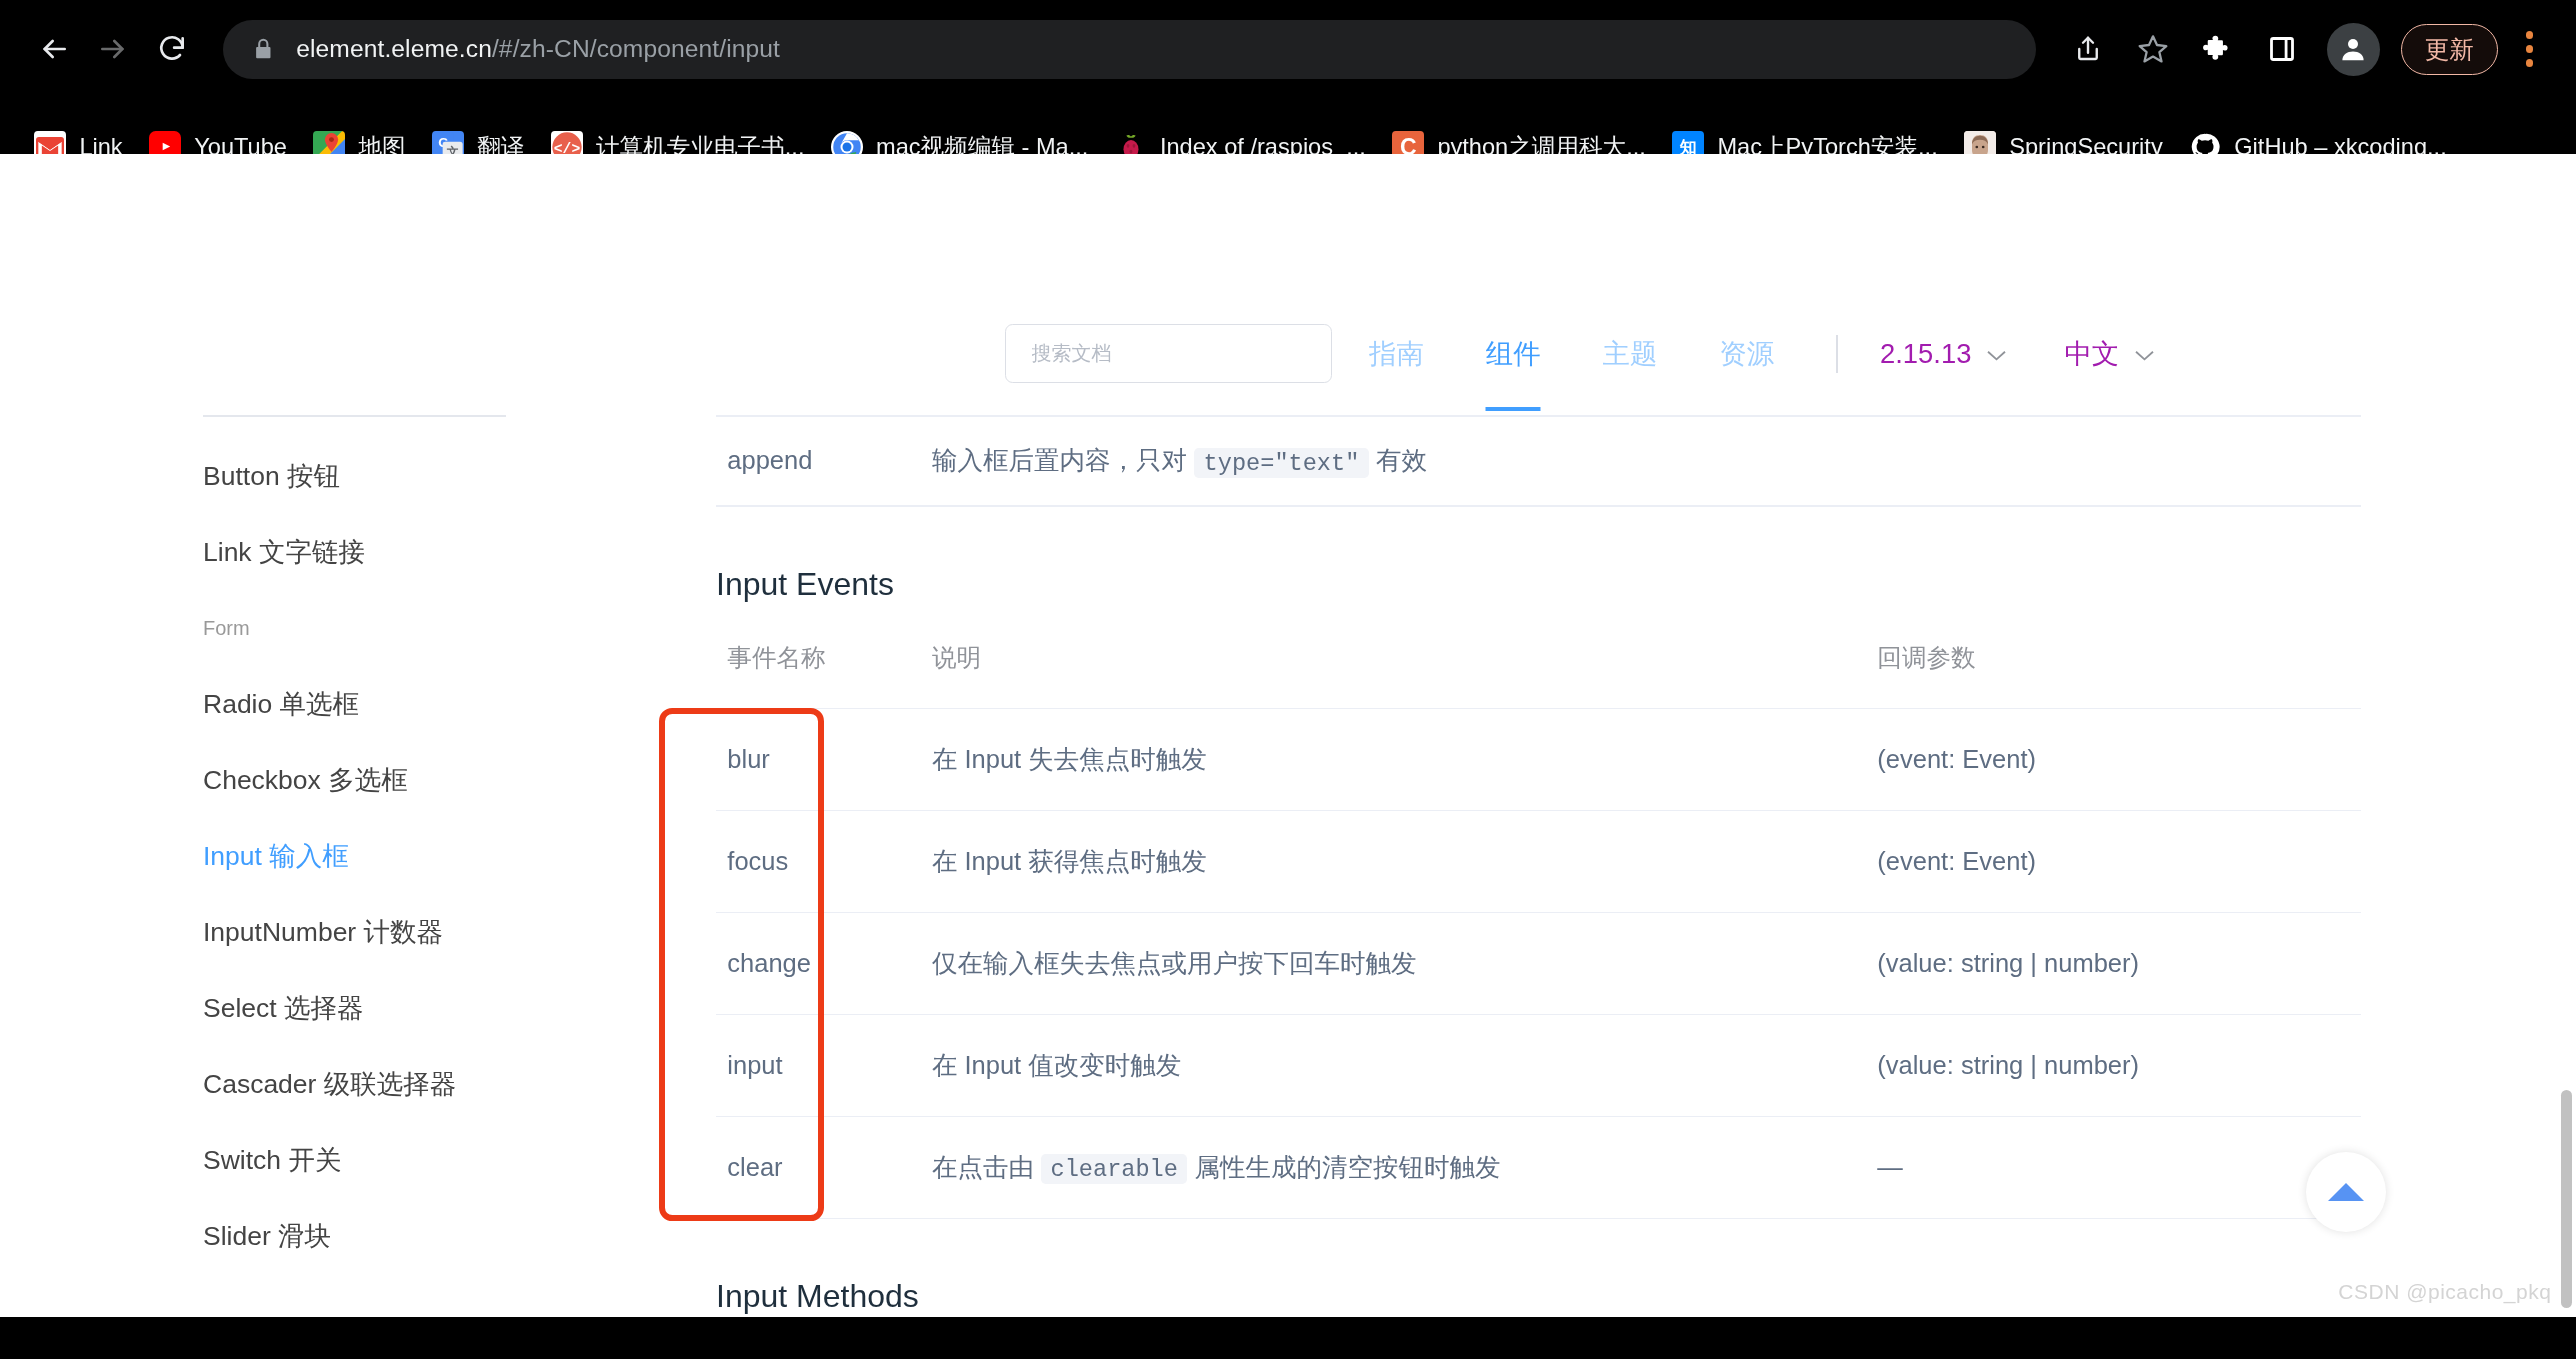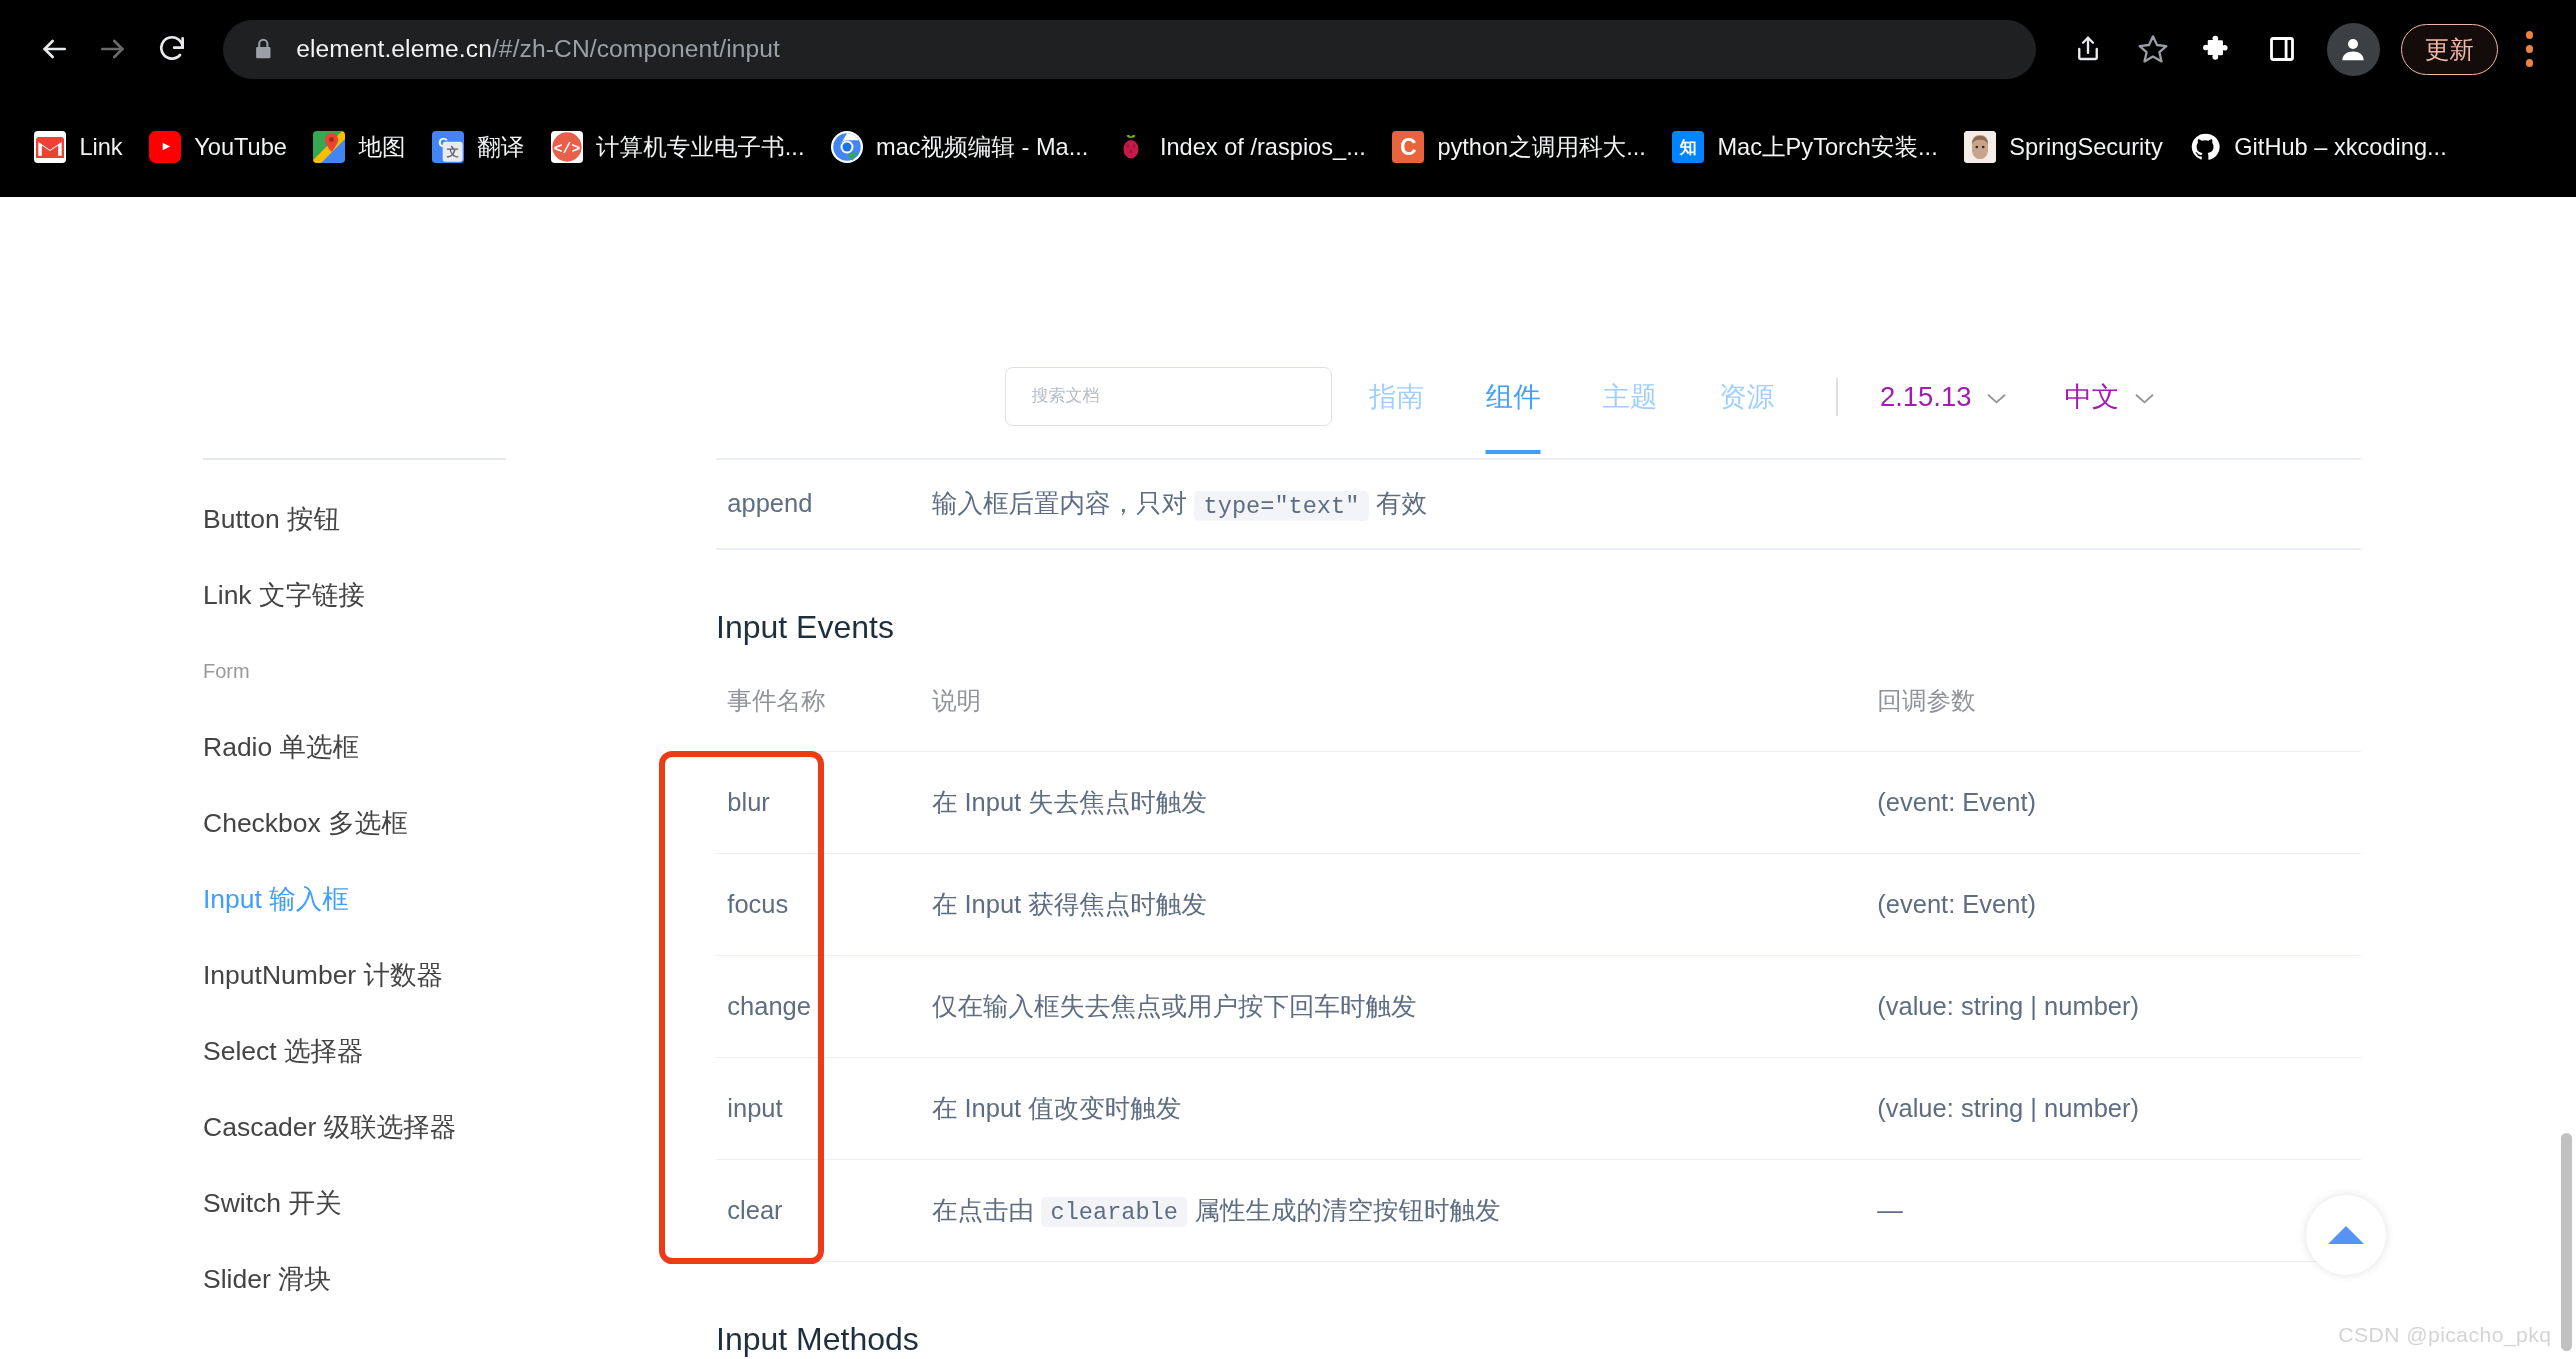--- a/index.html
+++ b/index.html
@@ -4,21 +4,21 @@
 <style>
   * { box-sizing: border-box; margin: 0; padding: 0; }
   html, body {
     width: 2576px; height: 1360px;
     background: #000;
     font-family: "Liberation Sans", "DejaVu Sans", sans-serif;
     overflow: hidden;
   }
 
   
-  .browser-chrome { width: 2576px; height: 197px; background: #000; position: relative; }
+  .browser-chrome { width: 2576px; height: 154px; background: #000; position: relative; }
 
   .toolbar { height: 98px; display: flex; align-items: center; padding: 0 24.6px; }
   .nav-btn {
     width: 59px; height: 59px; border-radius: 50%;
     display: flex; align-items: center; justify-content: center;
     color: #e8eaed; flex: 0 0 auto;
   }
   .nav-btn svg { display: block; }
   .nav-btn.disabled { opacity: 0.45; }
 
@@ -91,21 +91,21 @@
   .logo-mark { width: 53px; height: 59px; margin-right: 18px; }
   .logo-text { color: #409eff; font-size: 44px; letter-spacing: 1.1px; font-weight: 400; }
 
   .search-box {
     position: absolute; left: 1005px; top: 170px; width: 327px; height: 59px;
     border: 1.9px solid #dcdfe6; border-radius: 7.6px; background: #fff;
     display: flex; align-items: center; padding: 0 25.5px;
   }
   .search-box input {
     border: 0; outline: 0; background: transparent; width: 100%;
-    font-size: 17px; color: #606266; font-family: Liberation Mono, monospace;
+    font-size: 20px; color: #606266; font-family: Liberation Sans, sans-serif;
   }
   .search-box input::placeholder { color: #b6bcc6; }
 
   .nav-links { position: absolute; left: 1369px; top: 170px; display: flex; align-items: center; height: 59px; }
   .nav-link {
     font-size: 27.4px; color: #a0cfff; margin-right: 62px; position: relative;
     height: 59px; line-height: 59px; text-align: right;
   }
   .nav-link.active { color: #409eff; }
   .nav-link.active::after {

